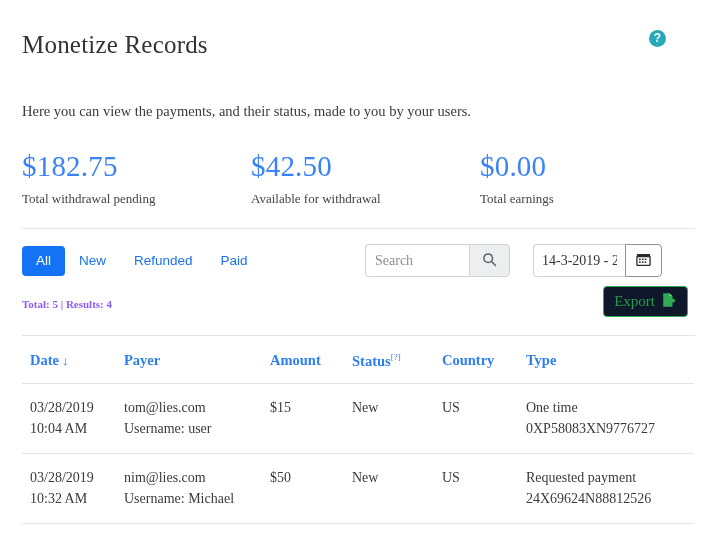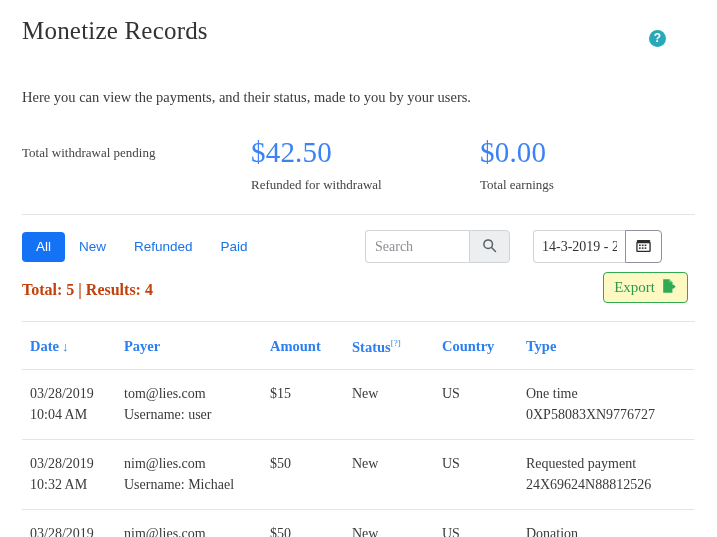--- a/index.html
+++ b/index.html
@@ -19,21 +19,21 @@
     position: relative;
     width: 717px;
     height: 537px;
     box-sizing: border-box;
     padding: 0 22px;
   }
 
   
   .page-header {
     position: relative;
-    padding-top: 16px;
+    padding-top: 30px;
     height: 44px;
   }
   .page-title {
     font-family: "Liberation Serif", "DejaVu Serif", serif;
     font-size: 25px;
     font-weight: normal;
     color: #333333;
     margin: 0;
     line-height: 30px;
     letter-spacing: 0.2px;
@@ -192,35 +192,35 @@
   }
 
   
   .totals-row {
     position: relative;
     margin-top: 11px;
     height: 42px;
     border-bottom: 1px solid #e4e4e4;
   }
   .totals-text {
-    font-size: 16px;
+    font-size: 11px;
     font-weight: bold;
-    color: #c2410c;
+    color: #8b5cf6;
     line-height: 18px;
     padding-top: 2px;
   }
   .export-btn {
     position: absolute;
     right: 7px;
     top: -7px;
     height: 31px;
     box-sizing: border-box;
     border: 1px solid #2eab53;
     border-radius: 4px;
-    background: #fef9c3;
+    background: #0f172a;
     color: #2b9a4c;
     font-family: "Liberation Serif", "DejaVu Serif", serif;
     font-size: 15px;
     padding: 0 10px;
     display: flex;
     align-items: center;
     gap: 6px;
     cursor: pointer;
   }
 
@@ -276,25 +276,26 @@
 
   <div class="page-header">
     <h1 class="page-title">Monetize Records</h1>
     <div class="help-icon">?</div>
   </div>
 
   <div class="intro">Here you can view the payments, and their status, made to you by your users.</div>
 
   <div class="stats">
     <div class="stat">
+      <div class="stat-value">$182.75</div>
       <div class="stat-label">Total withdrawal pending</div>
     </div>
     <div class="stat">
       <div class="stat-value">$42.50</div>
-      <div class="stat-label">Refunded for withdrawal</div>
+      <div class="stat-label">Available for withdrawal</div>
     </div>
     <div class="stat">
       <div class="stat-value">$0.00</div>
       <div class="stat-label">Total earnings</div>
     </div>
   </div>
 
   <div class="filter-row">
     <div class="tabs">
       <span class="tab active">All</span>

